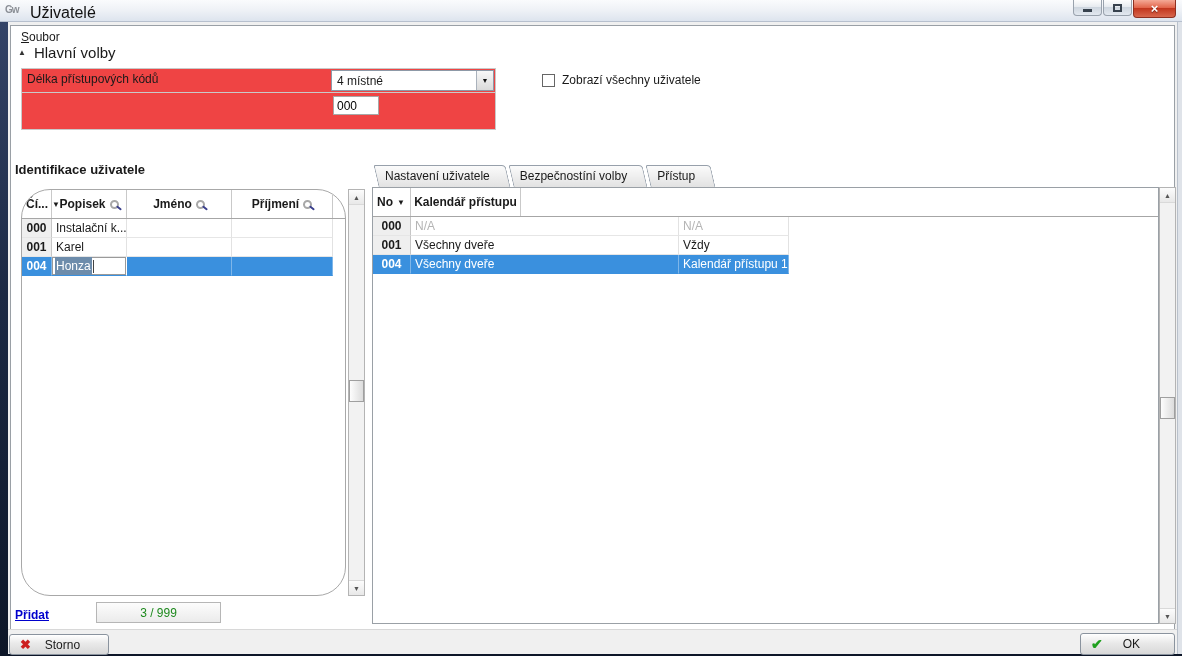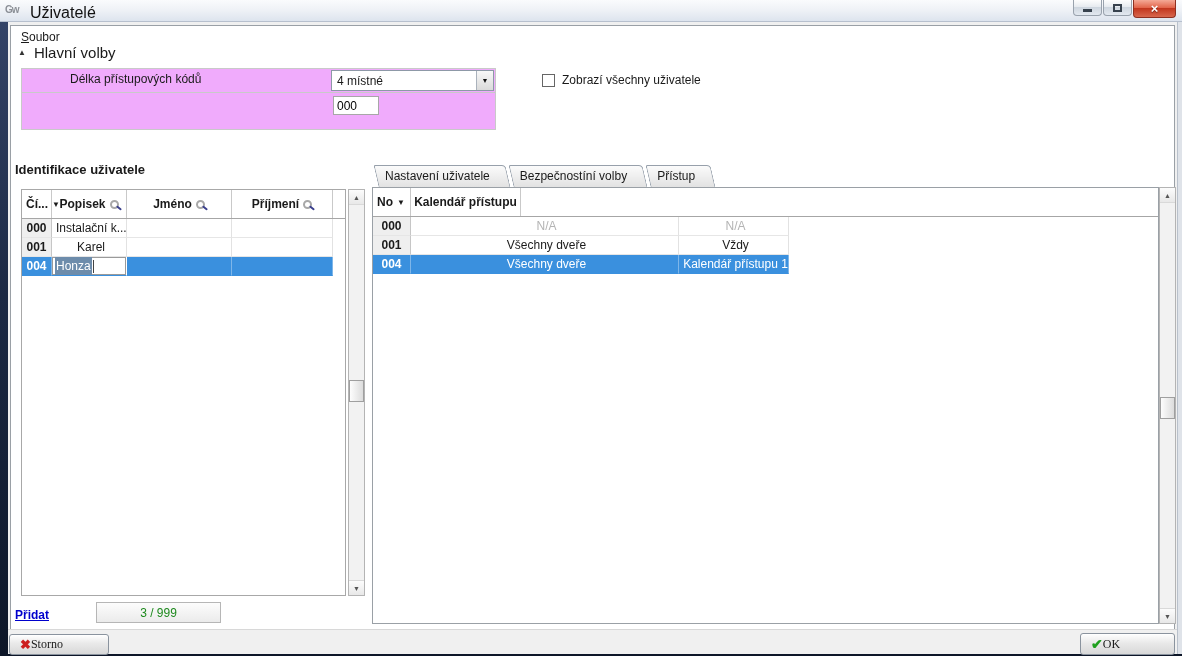--- a/index.html
+++ b/index.html
@@ -36,21 +36,21 @@
     background:#fff; border:1px solid #9aa0a6; }
 
   .menubar { position:absolute; left:4px; top:2px; height:17px; }
   .menuitem { padding:2px 6px; cursor:pointer; display:inline-block; }
 
   .section-header { position:absolute; left:3px; top:18px; display:flex; align-items:center; }
   .collapse { font-size:8px; color:#333; margin:0 8px 0 4px; cursor:pointer; }
   .section-title { font-size:15px; font-weight:normal; }
 
   .opt-rows { position:absolute; left:10px; top:42px; width:475px; }
-  .opt-row { position:relative; border:1px solid #c9c9c9; margin-top:-1px; background:#f0abfc;padding-left:43px; }
+  .opt-row { position:relative; border:1px solid #c9c9c9; margin-top:-1px; background:#ef4444; }
   .opt-row.r1 { height:25px; margin-top:0; }
   .opt-row.r2 { height:21px; }
   .opt-row.r3 { height:38px; }
   .opt-label { display:block; padding:3px 4px 0 5px; }
   .opt-label.wrap { width:305px; line-height:15px; padding-top:3px; }
 
   .combo { position:absolute; right:1px; top:1px; bottom:1px; width:163px;
     border:1px solid #8d99a7; background:#fff; display:flex; cursor:pointer; }
   .combo-value { flex:1; padding:3px 0 0 5px; }
   .combo-btn { width:17px; border-left:1px solid #aab2bc;
@@ -69,29 +69,29 @@
 
   
   .table { position:absolute; background:#fff; border:1px solid #a8a8a8; overflow:hidden; }
   .thead { display:flex; height:29px; border-bottom:1px solid #a6a6a6; }
   .th { display:flex; align-items:center; justify-content:center; gap:4px;
     font-weight:bold; border-right:1px solid #c9c9c9; }
   .th.first { justify-content:flex-start; padding-left:4px; }
   .sort { font-size:8px; }
   .trow { display:flex; height:19px; line-height:18px; }
   .td { border-right:1px solid #e2e2e2; border-bottom:1px solid #e6e6e6;
-    padding-left:4px; overflow:hidden; white-space:nowrap;text-align:center; }
+    padding-left:4px; overflow:hidden; white-space:nowrap; }
   .td.num { background:#efefef; font-weight:bold; text-align:center; padding:0;
     border-right:1px solid #c6c6c6; }
   .trow.selected .td { background:#3a90de; color:#fff; border-right-color:rgba(255,255,255,.35);
     border-bottom-color:#3a90de; }
   .trow.selected .td.num { background:#3a90de; color:#fff; }
   .td.na { color:#b4b4b4; }
 
-  .users-table { left:10px; top:163px; width:325px; height:407px; }
+  .users-table { left:10px; top:163px; width:325px; height:407px;border-radius:29px; }
   .c1 { width:30px; } .c2 { width:75px; } .c3 { width:105px; } .c4 { width:101px; }
 
   .editcell { position:relative; padding:0; background:#fff !important; }
   .editbox { position:absolute; inset:0; background:#fff; border:1px solid #9a9a9a;
     display:flex; align-items:center; padding-left:2px; }
   .selected-text { background:#6d8cab; color:#fff; padding:0 1px; }
   .caret { width:1px; height:13px; background:#444; margin-left:1px; }
 
   .mag { width:9px; height:9px; border:2px solid #a8a8a8; border-radius:50%;
     position:relative; display:inline-block; }
@@ -138,21 +138,21 @@
   
   .footer { position:absolute; left:0; top:607px; width:1169px; height:25px;
     background:#f0f0f0; border-top:1px solid #d8d8d8; }
   .btn { position:absolute; height:21px; border:1px solid #8a939e; border-radius:3px;
     background:linear-gradient(180deg,#ffffff,#e9e9e9 45%,#d8d8d8);
     box-shadow:inset 0 1px 0 #fff; display:flex; align-items:center; cursor:pointer; }
   .btn-cancel { left:1px; top:4px; width:100px; }
   .btn-ok { right:2px; top:3px; width:95px; height:22px; }
   .btn-icon-x { color:#cc1f1f; font-weight:bold; font-size:13px; margin:0 0 0 10px; }
   .btn-icon-check { color:#1fa01f; font-weight:bold; font-size:14px; margin:0 0 0 10px; }
-  .btn-label { flex:1; padding-right:14px;font-family:Liberation Serif, serif; }
+  .btn-label { flex:1; text-align:center; padding-right:14px; }
 </style>
 </head>
 <body>
 
 <div class="desktop">
   <div class="right-edge"></div>
 
   <div class="titlebar">
     <span class="app-icon">Gw</span>
     <span class="win-title">Uživatelé</span>

